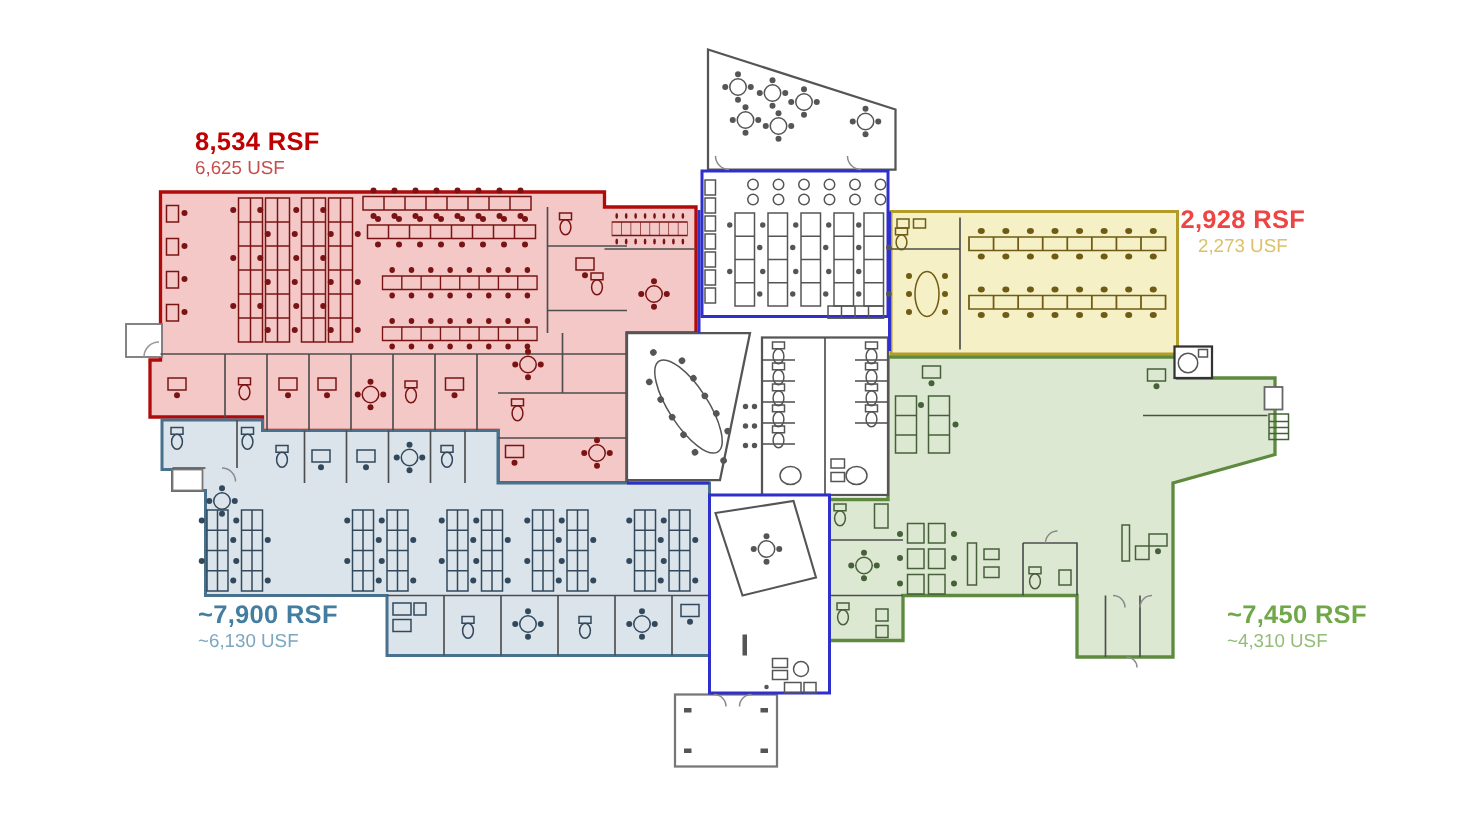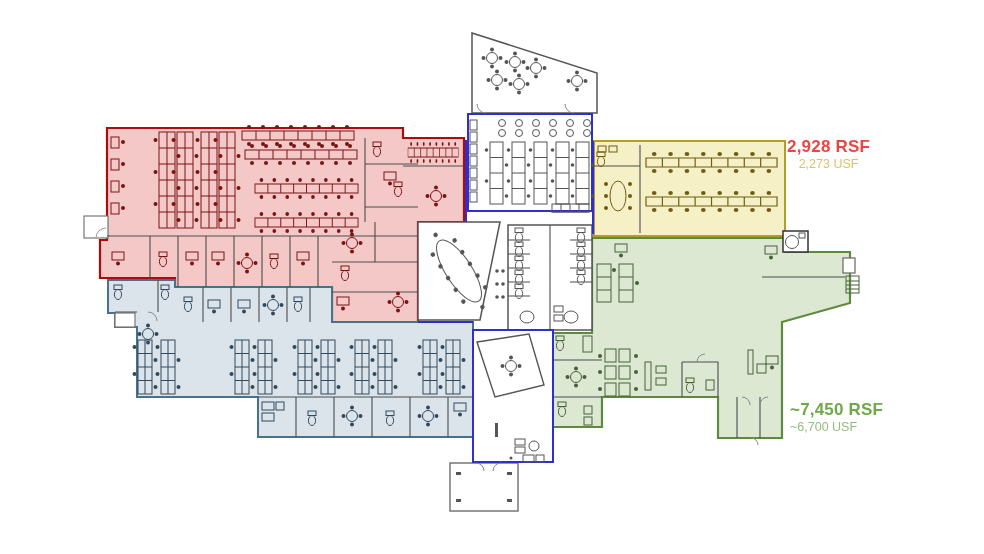--- a/index.html
+++ b/index.html
@@ -5,21 +5,21 @@
   html,body{margin:0;padding:0;background:#fff;}
   .stage{position:relative;width:984px;height:554px;background:#fff;overflow:hidden;
          font-family:"Liberation Sans",sans-serif;}
   .stage svg{position:absolute;left:0;top:0;}
   .zlabel{position:absolute;line-height:1.08;}
   .zlabel .rsf{font-size:17px;font-weight:700;letter-spacing:.2px;}
   .zlabel .usf{font-size:12.5px;font-weight:400;margin-top:2px;}
   .lab-red{left:130px;top:86px;}   .lab-red .rsf{color:#c00000;} .lab-red .usf{color:#c4504e;}
   .lab-yel{left:787px;top:138px;}  .lab-yel .rsf{color:#ef4444;} .lab-yel .usf{color:#dcc06a;text-align:center;}
   .lab-blu{left:132px;top:401px;}  .lab-blu .rsf{color:#437d9f;} .lab-blu .usf{color:#7ba7c0;}
-  .lab-grn{left:790px;top:401px;}  .lab-grn .rsf{color:#6fa848;} .lab-grn .usf{color:#93bd78;}
+  .lab-grn{left:818px;top:401px;}  .lab-grn .rsf{color:#6fa848;} .lab-grn .usf{color:#93bd78;}
   .f-red{color:#7a1414;} .f-blu{color:#32485c;} .f-yel{color:#6e5c14;}
   .f-grn{color:#46603a;} .f-core{color:#555;}
 </style>
 </head>
 <body>
 
 <div class="stage">
 <svg width="984" height="554" viewBox="0 0 984 554">
   <defs>
     <g id="t4">
@@ -425,21 +425,29 @@
     <path d="M501,463 a8,8 0 0 0 -8,8"></path>
     <path d="M742,397 a8,8 0 0 1 8,8"></path>
     <path d="M768,397 a8,8 0 0 0 -8,8"></path>
     <path d="M751,438 a7,7 0 0 1 7,7"></path>
     <path d="M148,312 a9,9 0 0 1 9,9"></path>
     <path d="M697,362 a8,8 0 0 1 8,-8"></path>
     <path d="M96,238 a10,10 0 0 1 10,-10" stroke="#999"></path>
   </g>
 </svg>
 
+  <div class="zlabel lab-red">
+    <div class="rsf">8,534 RSF</div>
+    <div class="usf">6,625 USF</div>
+  </div>
   <div class="zlabel lab-yel">
     <div class="rsf">2,928 RSF</div>
     <div class="usf">2,273 USF</div>
   </div>
+  <div class="zlabel lab-blu">
+    <div class="rsf">~7,900 RSF</div>
+    <div class="usf">~6,130 USF</div>
+  </div>
   <div class="zlabel lab-grn">
     <div class="rsf">~7,450 RSF</div>
-    <div class="usf">~6,700 USF</div>
+    <div class="usf">~4,310 USF</div>
   </div>
 </div>
 
 </body></html>

